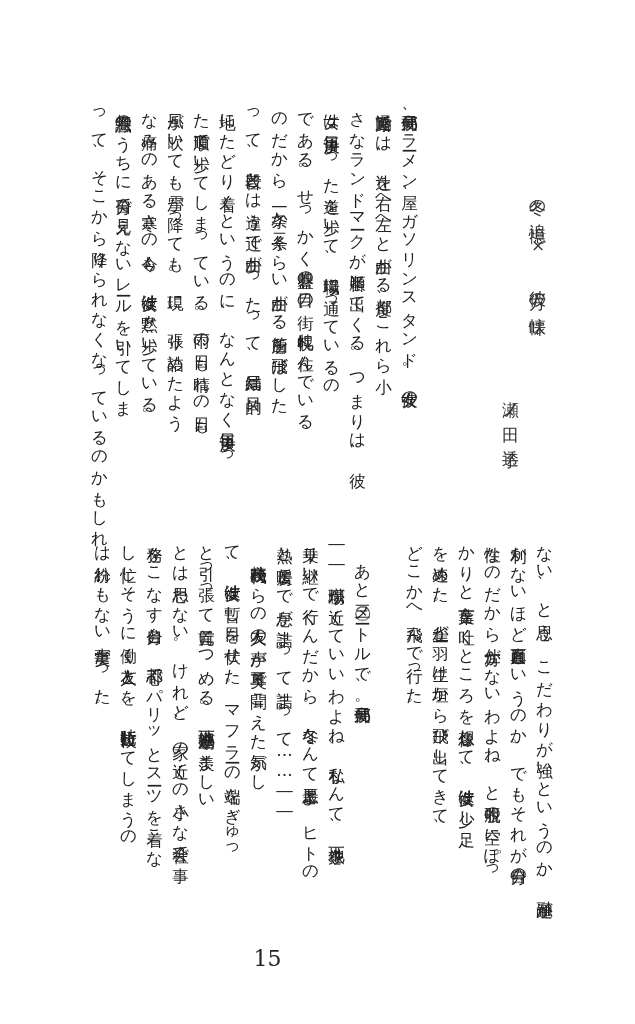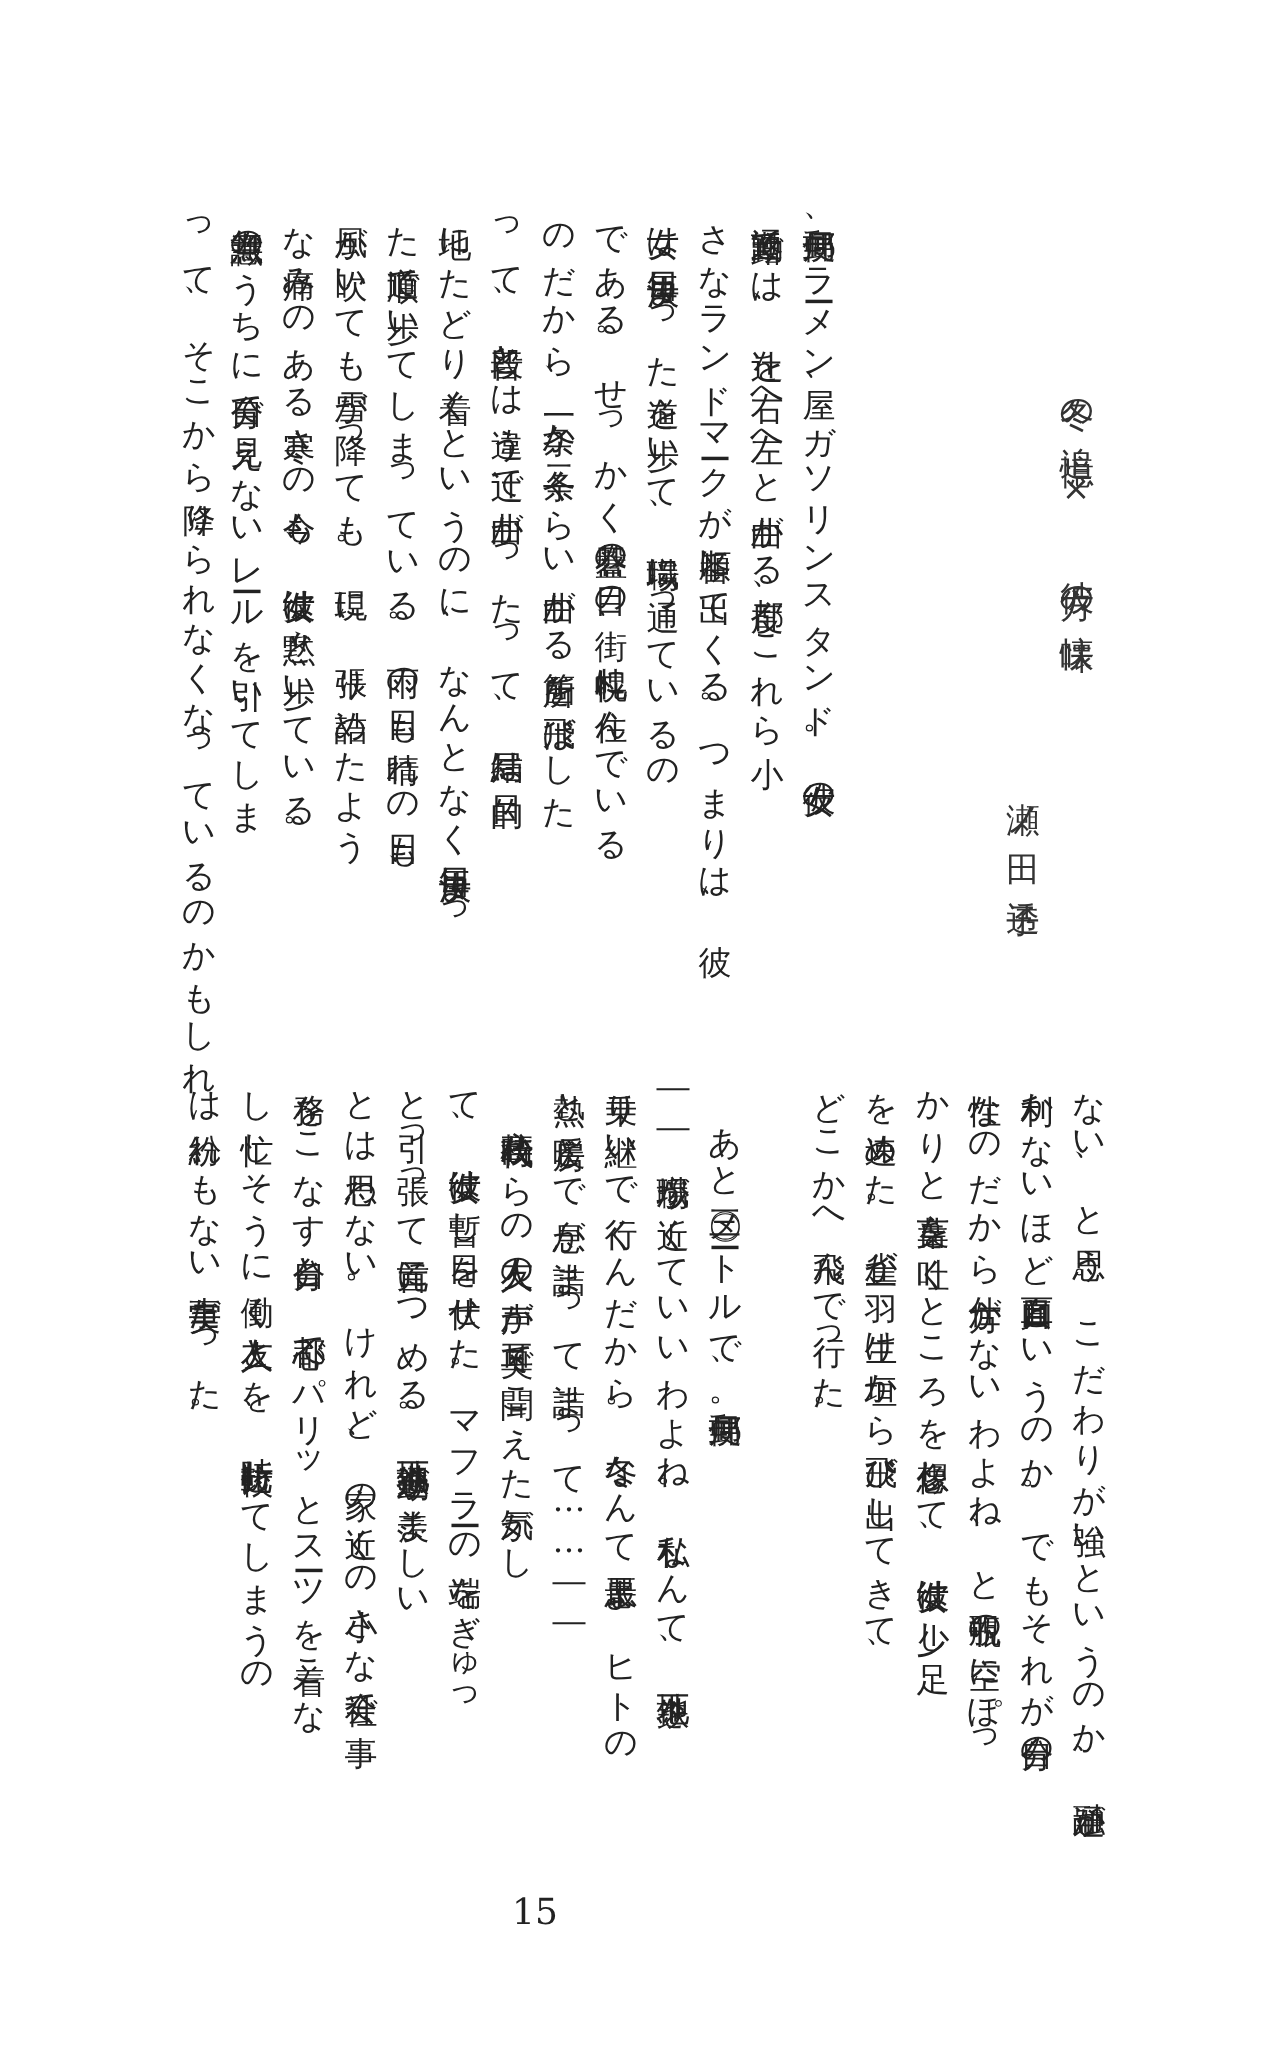--- a/index.html
+++ b/index.html
@@ -35,21 +35,21 @@
       text-orientation: upright;
       font-size: 17px;
       letter-spacing: 3px;
       white-space: pre;
       color: #333333;
     }
     .page-number {
       position: absolute; left: 0; width: 535px; top: 946px;
       text-align: center;
       font-family: "DejaVu Serif", "Liberation Serif", serif;
-      font-size: 18px; color: #222222;
+      font-size: 22px; color: #222222;
     }
   </style>
 </head>
 <body>
 
 <div class="page">
   <div class="title" style="left:527px; top:186px;">冬の追憶　×　彼方の懐味</div>
   <div class="author" style="left:500px; top:388px;">瀬ノ田　透子</div>
 
   <div>

